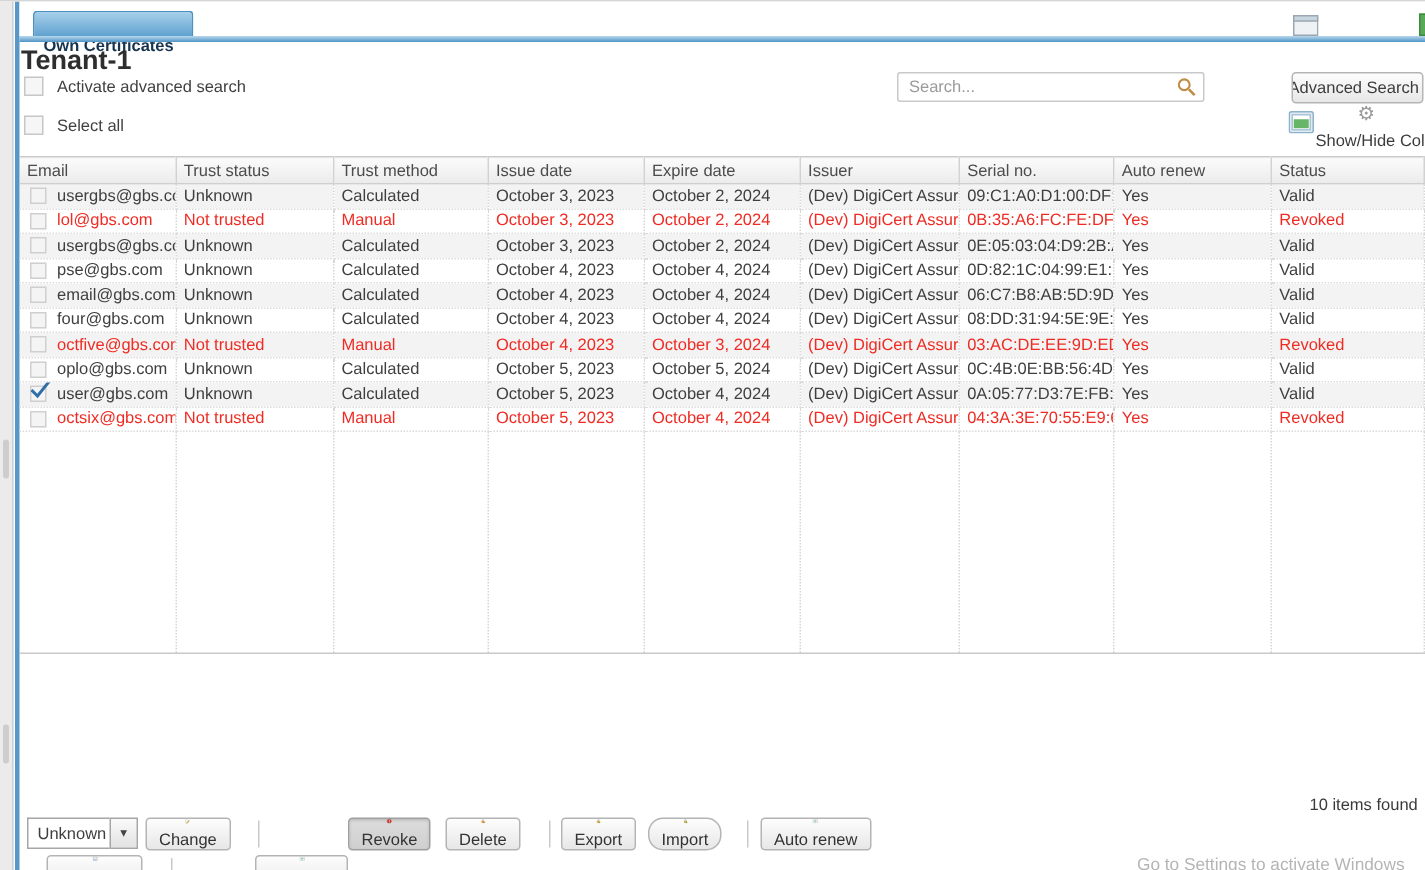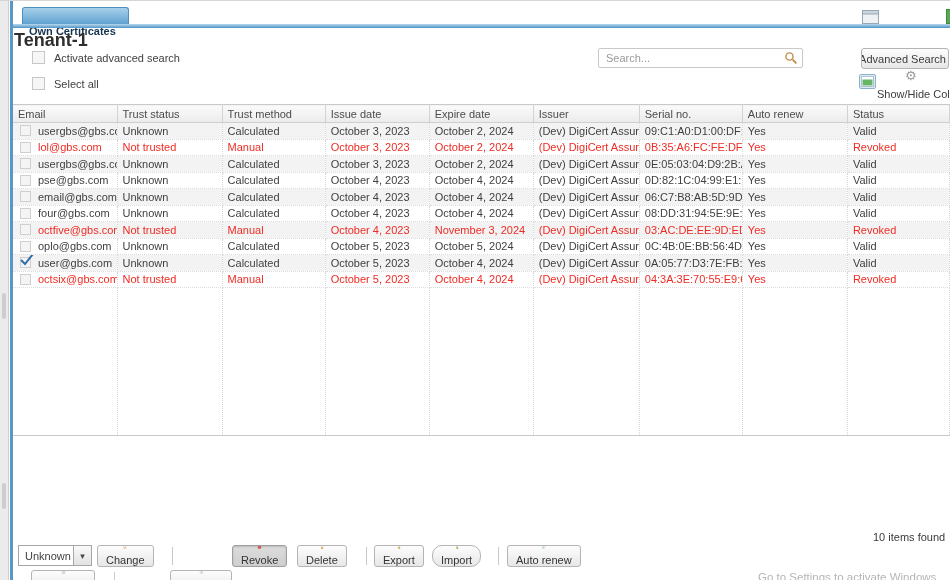--- a/index.html
+++ b/index.html
@@ -14,21 +14,21 @@
   
   .tabstrip{position:absolute;left:13px;top:0;right:0;height:23px;background:#fff;}
   .tab{position:absolute;left:9px;top:6px;height:17px;padding:0 12px 0 6px;display:flex;align-items:center;gap:17px;
        background:linear-gradient(#a8d0ea,#5b9fce);border:1px solid #4c90bf;border-bottom:none;
        border-radius:3px 3px 0 0;color:#16344f;font-weight:bold;flex-direction:column;}
   .bluebar{position:absolute;left:13px;top:23px;width:937px;height:4px;background:linear-gradient(#b9d8ec,#4e94c6);}
   .win-icon{position:absolute;left:862px;top:9px;cursor:pointer;}
   .edge-sliver{position:absolute;left:946px;top:8px;width:6px;height:13px;background:#5aa85a;border:1px solid #3c8a3c;}
   
   .page-title{position:absolute;left:14px;top:29px;font-size:18px;font-weight:bold;color:#2e2e2e;}
-  .chk-row{position:absolute;display:flex;align-items:center;gap:9px;cursor:pointer;margin-left:16px;}
+  .chk-row{position:absolute;display:flex;align-items:center;gap:9px;cursor:pointer;}
   .chk-row.r1{left:16px;top:50px}.chk-row.r2{left:16px;top:76px}
   .cbox{width:13px;height:13px;background:#f6f6f6;border:1px solid #c7c7c7;box-sizing:border-box;}
   
   .search-wrap{position:absolute;left:598px;top:47px;width:205px;height:20px;}
   .search-input{width:100%;height:100%;box-sizing:border-box;border:1px solid #c9c9c9;border-radius:2px;
                 padding:0 24px 0 7px;font:11px "Liberation Sans","DejaVu Sans",sans-serif;color:#555;}
   .search-input::placeholder{color:#9a9a9a;}
   .mag{position:absolute;right:5px;top:3px;}
   .adv-btn{position:absolute;left:861px;top:47px;width:88px;height:21px;box-sizing:border-box;
            background:linear-gradient(#fdfdfd,#e7e7e7);border:1px solid #b4b4b4;border-radius:3px;
@@ -274,21 +274,21 @@
             <span class="cellwrap">
         <span class="cb">
           
         </span>
         <span>octfive@gbs.com</span>
       </span>
           </td>
       <td>Not trusted</td>
       <td>Manual</td>
       <td>October 4, 2023</td>
-      <td>November 3, 2024</td>
+      <td>October 3, 2024</td>
       <td>(Dev) DigiCert Assured I...</td>
       <td>03:AC:DE:EE:9D:ED:C7...</td>
       <td>Yes</td>
       <td>Revoked</td>
     </tr>
         <tr class="data-row">
       <td>
             <span class="cellwrap">
         <span class="cb">
           

